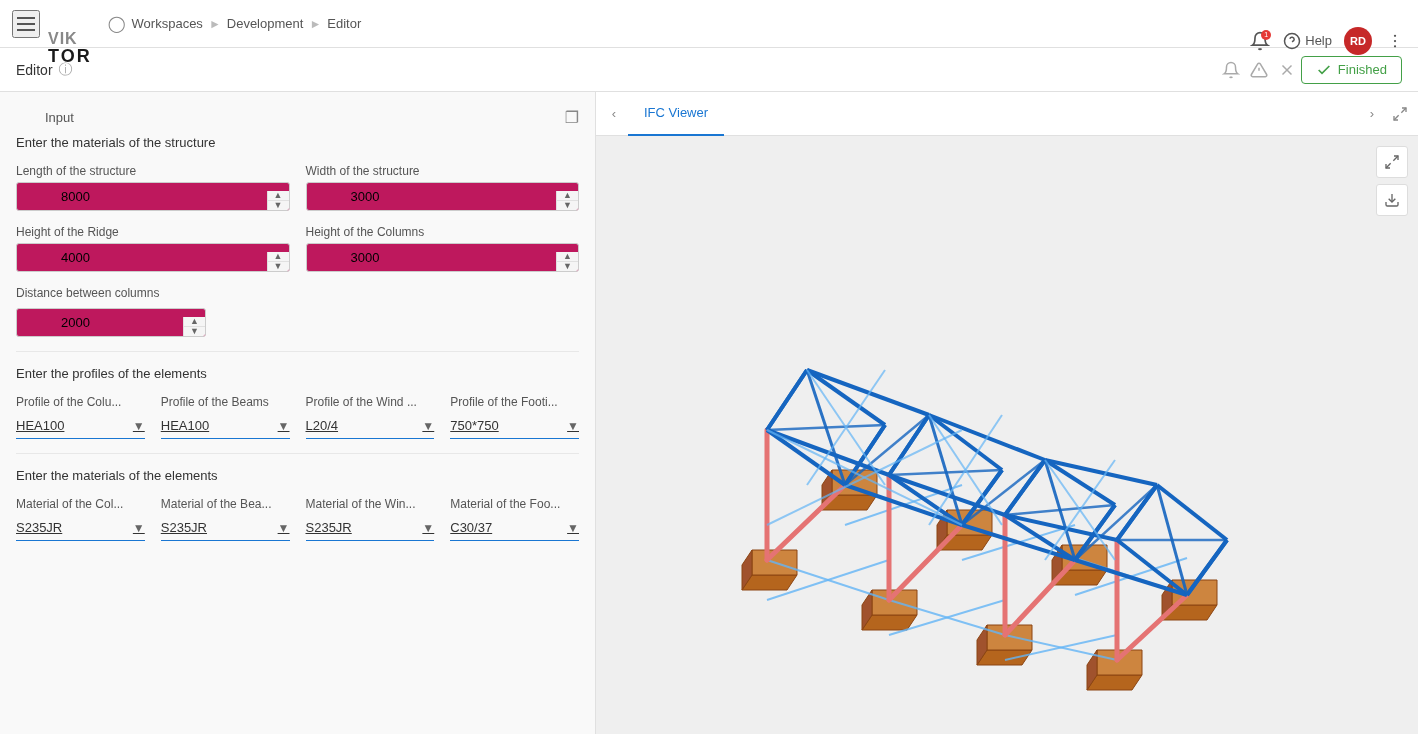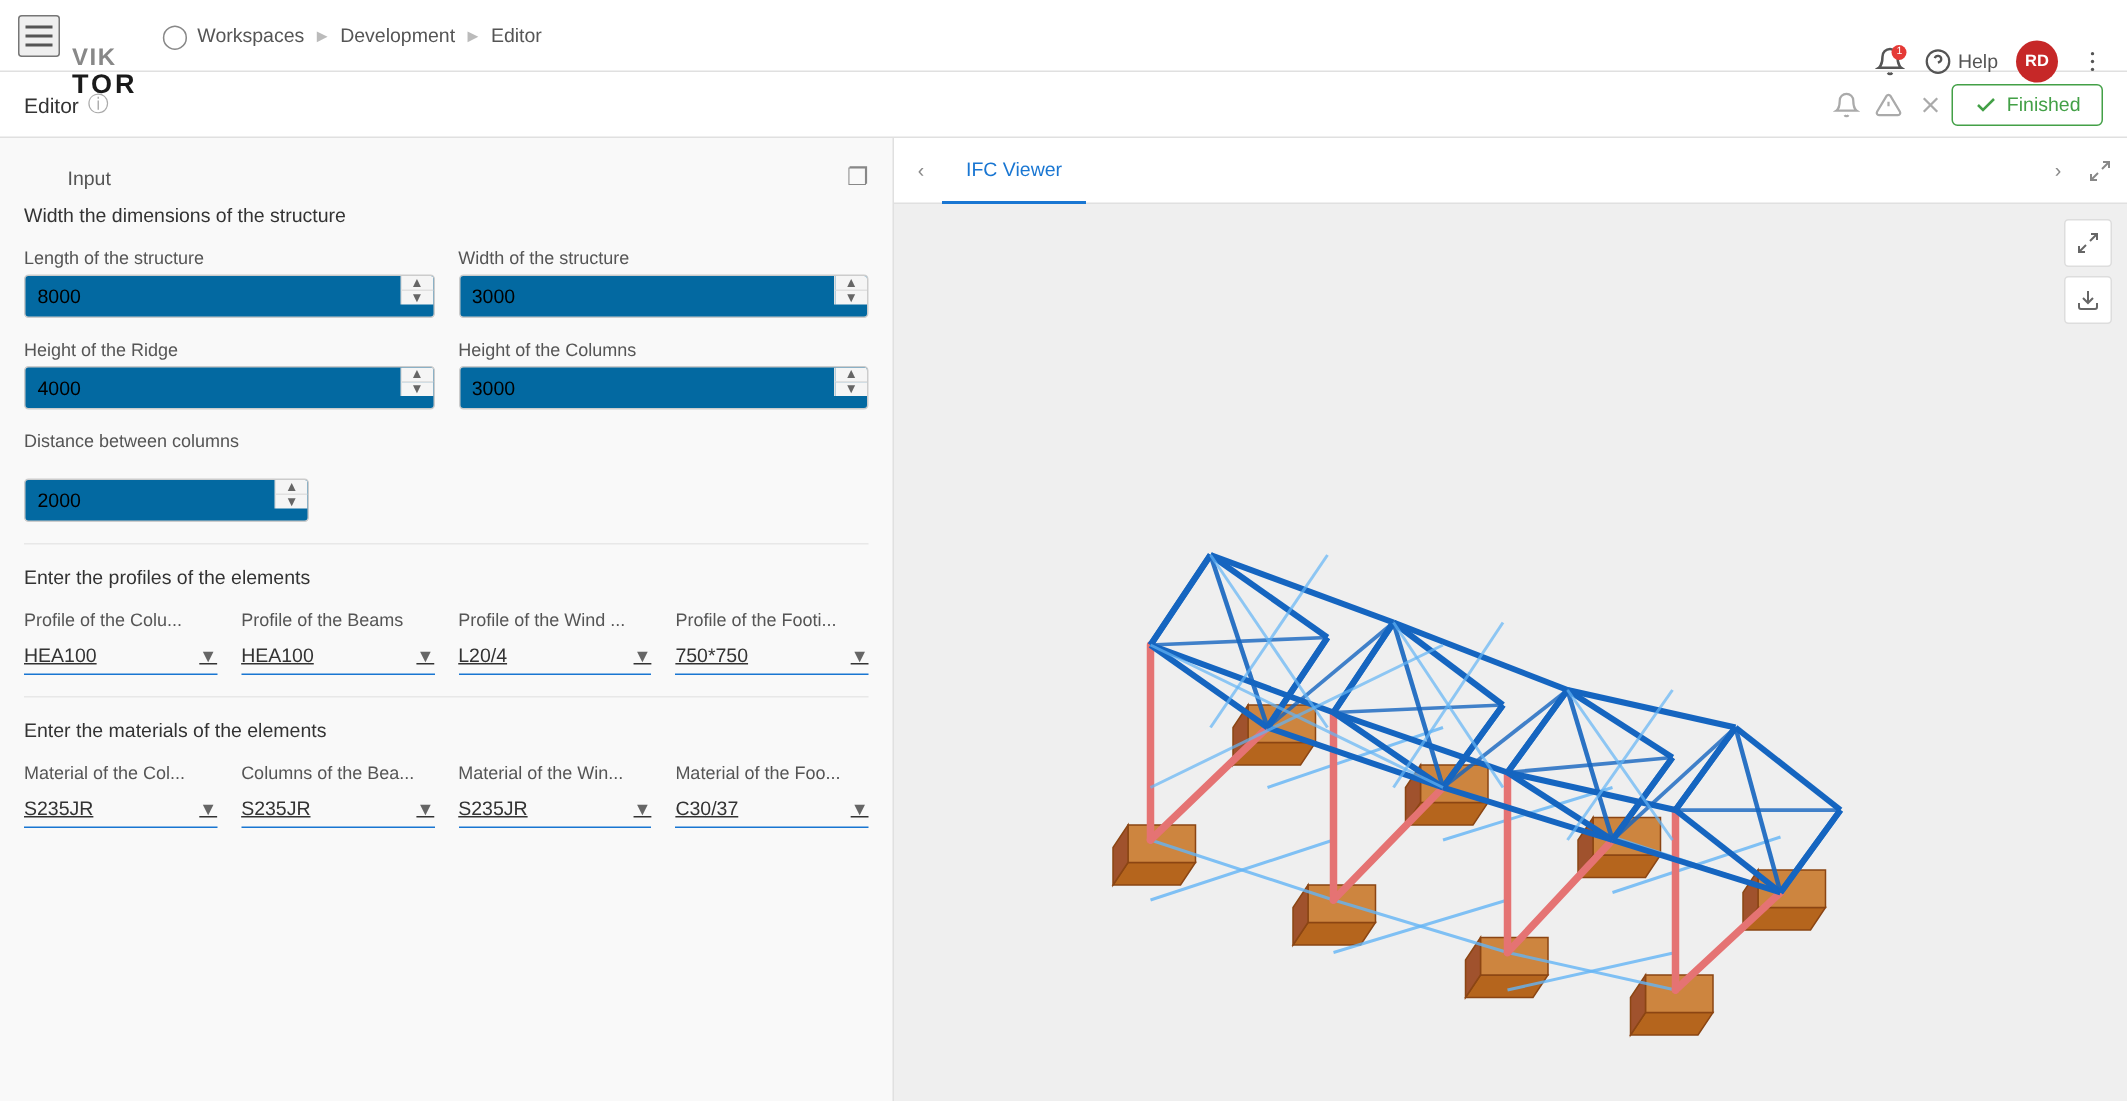--- a/index.html
+++ b/index.html
@@ -84,23 +84,23 @@
       display: flex; align-items: center; justify-content: space-between;
       margin-bottom: 8px;
       margin-left: 29px;
     }
     .panel-header-title { font-size: 13px; font-weight: 400; color: #555; }
     .expand-icon { cursor: pointer; color: #888; font-size: 16px; }
 
     .section-title { font-size: 13px; color: #333; margin-bottom: 14px; margin-top: 8px; }
     .form-row { display: flex; gap: 16px; margin-bottom: 14px; }
     .form-group { display: flex; flex-direction: column; gap: 4px; flex: 1; }
-    .form-group-single { display: flex; flex-direction: column; gap: 18px; width: 190px; }
+    .form-group-single { display: flex; flex-direction: column; gap: 8px; width: 190px; }
     .form-label { font-size: 12px; color: #555; }
-    .num-input-wrap { display: flex; align-items: flex-start; border: 1px solid #ccc; border-radius: 3px; background: #0369a1; overflow: hidden; width: 100%; }
+    .num-input-wrap { display: flex; align-items: flex-end; border: 1px solid #ccc; border-radius: 3px; background: #be185d; overflow: hidden; width: 100%; padding-left: 36px; }
     .num-input { border: none; outline: none; padding: 6px 8px; font-size: 13px; width: calc(100% - 22px); background: transparent; }
     .num-spinners { display: flex; flex-direction: column; width: 22px; border-left: 1px solid #e0e0e0; }
     .spin-btn { flex: 1; border: none; background: #f5f5f5; cursor: pointer; font-size: 9px; color: #666; display: flex; align-items: center; justify-content: center; line-height: 1; }
     .spin-up { border-bottom: 1px solid #e0e0e0; }
 
     .dropdown-wrap { display: flex; align-items: center; border-bottom: 1.5px solid #1976d2; background: transparent; padding: 5px 0; cursor: pointer; width: 100%; text-decoration: underline; }
     .dropdown-val { flex: 1; font-size: 13px; color: #333; }
     .dropdown-arrow { color: #666; font-size: 12px; }
 
     
@@ -237,21 +237,21 @@
 </div>
 
 <div class="main-content">
 
   <div class="left-panel">
     <div class="panel-header">
       <span class="panel-header-title">Input</span>
       <span class="expand-icon">❐</span>
     </div>
 
-    <p class="section-title">Width the dimensions of the structure</p>
+    <p class="section-title">Enter the materials of the structure</p>
 
     <div class="form-row">
       <div class="form-group">
         <label class="form-label">Length of the structure</label>
         <div class="num-input-wrap">
           <input class="num-input" type="text" value="8000" style="">
           <div class="num-spinners">
             <button class="spin-btn spin-up">▲</button>
             <button class="spin-btn">▼</button>
           </div>
@@ -344,21 +344,21 @@
 
     <div class="form-row">
       <div class="form-group">
         <label class="form-label">Material of the Col...</label>
         <div class="dropdown-wrap">
           <span class="dropdown-val">S235JR</span>
           <span class="dropdown-arrow">▼</span>
         </div>
       </div>
       <div class="form-group">
-        <label class="form-label">Columns of the Bea...</label>
+        <label class="form-label">Material of the Bea...</label>
         <div class="dropdown-wrap">
           <span class="dropdown-val">S235JR</span>
           <span class="dropdown-arrow">▼</span>
         </div>
       </div>
       <div class="form-group">
         <label class="form-label">Material of the Win...</label>
         <div class="dropdown-wrap">
           <span class="dropdown-val">S235JR</span>
           <span class="dropdown-arrow">▼</span>

